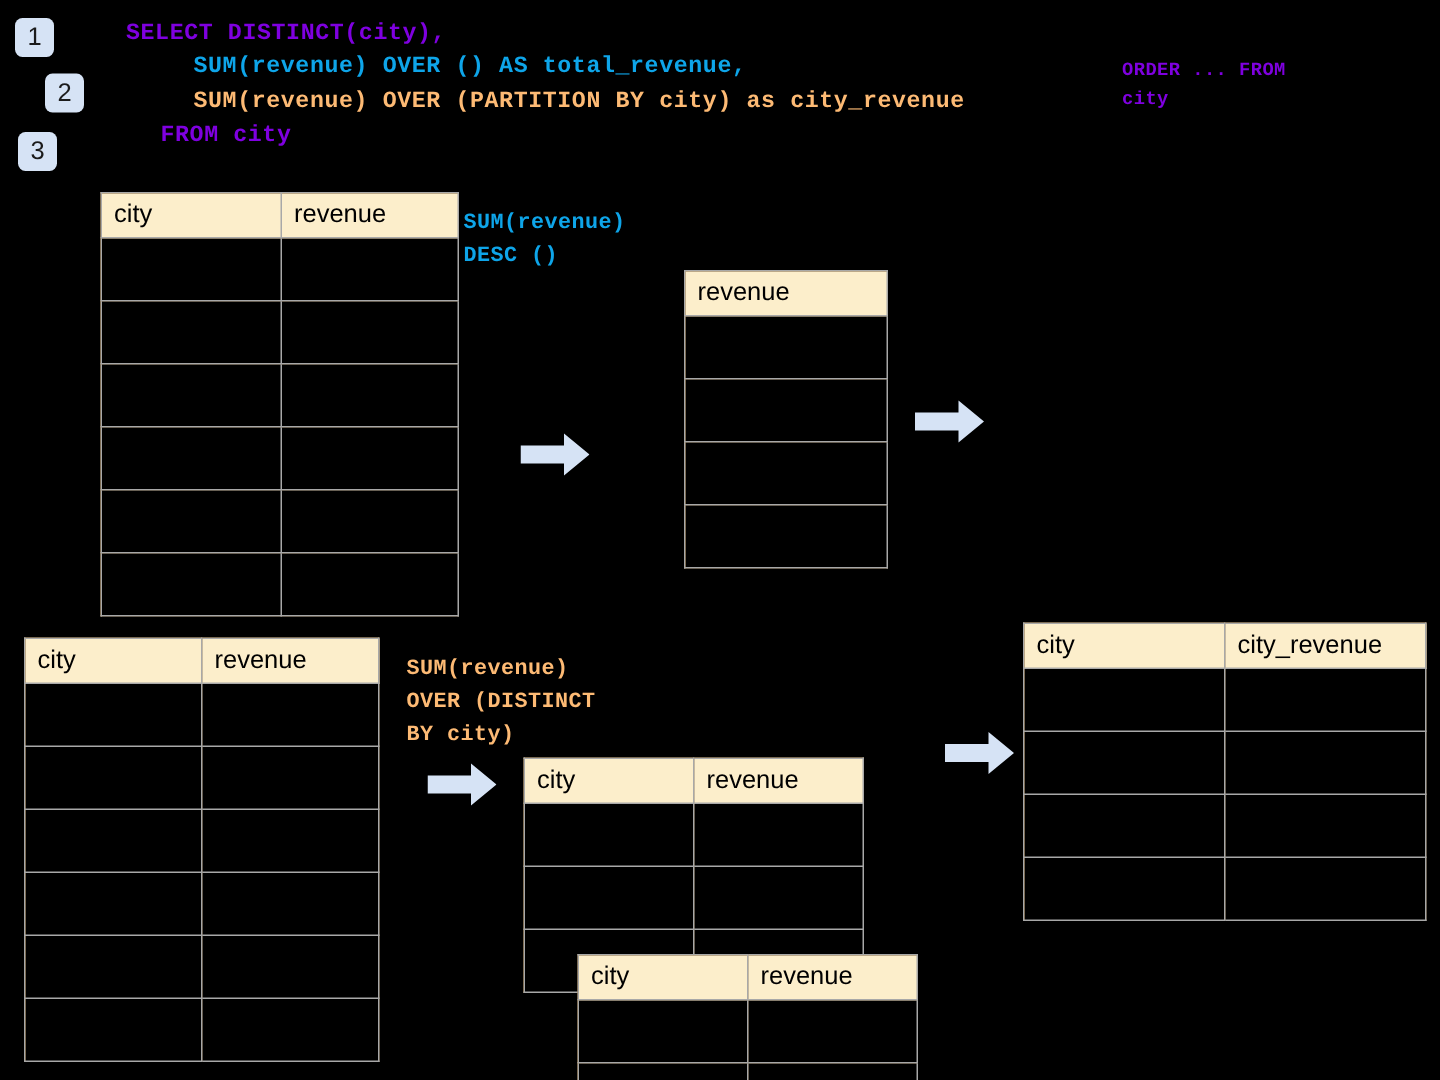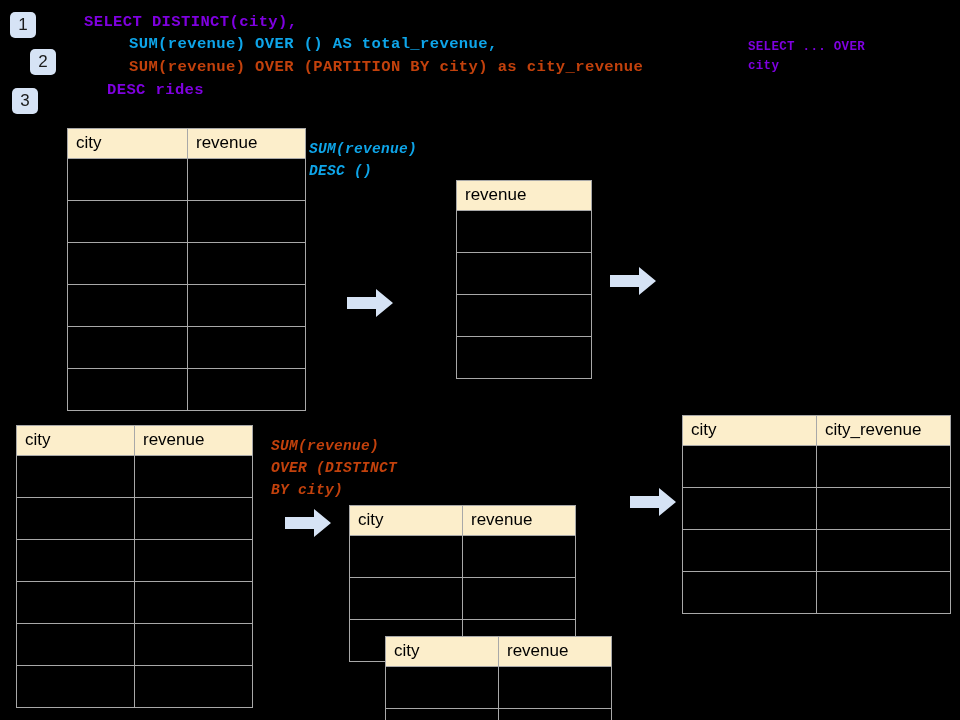--- a/index.html
+++ b/index.html
@@ -35,21 +35,21 @@
     position: absolute;
     font-family: "Liberation Mono", "DejaVu Sans Mono", monospace;
     font-size: 15.5px;
     font-weight: bold;
     letter-spacing: 0.4px;
     white-space: pre;
     line-height: 21.5px;
   }
   .c-purple { color: #7f00e0; text-align: right; }
   .c-red    { color: #0ea5e9; }
-  .c-green  { color: #c2410c; }
+  .c-green  { color: #fdba74; }
 
   .code-small {
     position: absolute;
     font-family: "Liberation Mono", "DejaVu Sans Mono", monospace;
     font-size: 12.5px;
     font-weight: bold;
     letter-spacing: 0.3px;
     white-space: pre;
     line-height: 19px;
     color: #7f00e0;
@@ -57,21 +57,20 @@
 
   
   .annot {
     position: absolute;
     font-family: "Liberation Mono", "DejaVu Sans Mono", monospace;
     font-size: 14.5px;
     font-weight: bold;
     letter-spacing: 0.3px;
     white-space: pre;
     line-height: 22px;
-    font-style: italic;
   }
 
   
   .tbl {
     position: absolute;
     border-collapse: collapse;
     table-layout: fixed;
     background: #a16207;
   }
   .tbl th, .tbl td {
@@ -108,23 +107,23 @@
 
 <div id="canvas">
 
   <div class="badge" style="left:10px;top:12px;">1</div>
   <div class="badge" style="left:30px;top:49px;">2</div>
   <div class="badge" style="left:12px;top:88px;">3</div>
 
   <div class="code c-purple" style="left:84px;top:12px;">SELECT DISTINCT(city),</div>
   <div class="code c-red" style="left:129px;top:34px;">SUM(revenue) OVER () AS total_revenue,</div>
   <div class="code c-green" style="left:129px;top:57px;">SUM(revenue) OVER (PARTITION BY city) as city_revenue</div>
-  <div class="code c-purple" style="left:107px;top:80px;">DESC rides</div>
-
-  <div class="code-small" style="left:748px;top:38px;">SELECT ... OVER</div>
+  <div class="code c-purple" style="left:107px;top:80px;">FROM city</div>
+
+  <div class="code-small" style="left:748px;top:38px;">ORDER ... FROM</div>
   <div class="code-small" style="left:748px;top:57px;">city</div>
 
   <div class="annot c-red" style="left:309px;top:138px;">SUM(revenue)</div>
   <div class="annot c-red" style="left:309px;top:160px;">DESC ()</div>
 
   <div class="annot c-green" style="left:271px;top:435px;">SUM(revenue)</div>
   <div class="annot c-green" style="left:271px;top:457px;">OVER (DISTINCT</div>
   <div class="annot c-green" style="left:271px;top:479px;">BY city)</div>
 
   <div class="arrow" style="left:347px;top:288px;">

